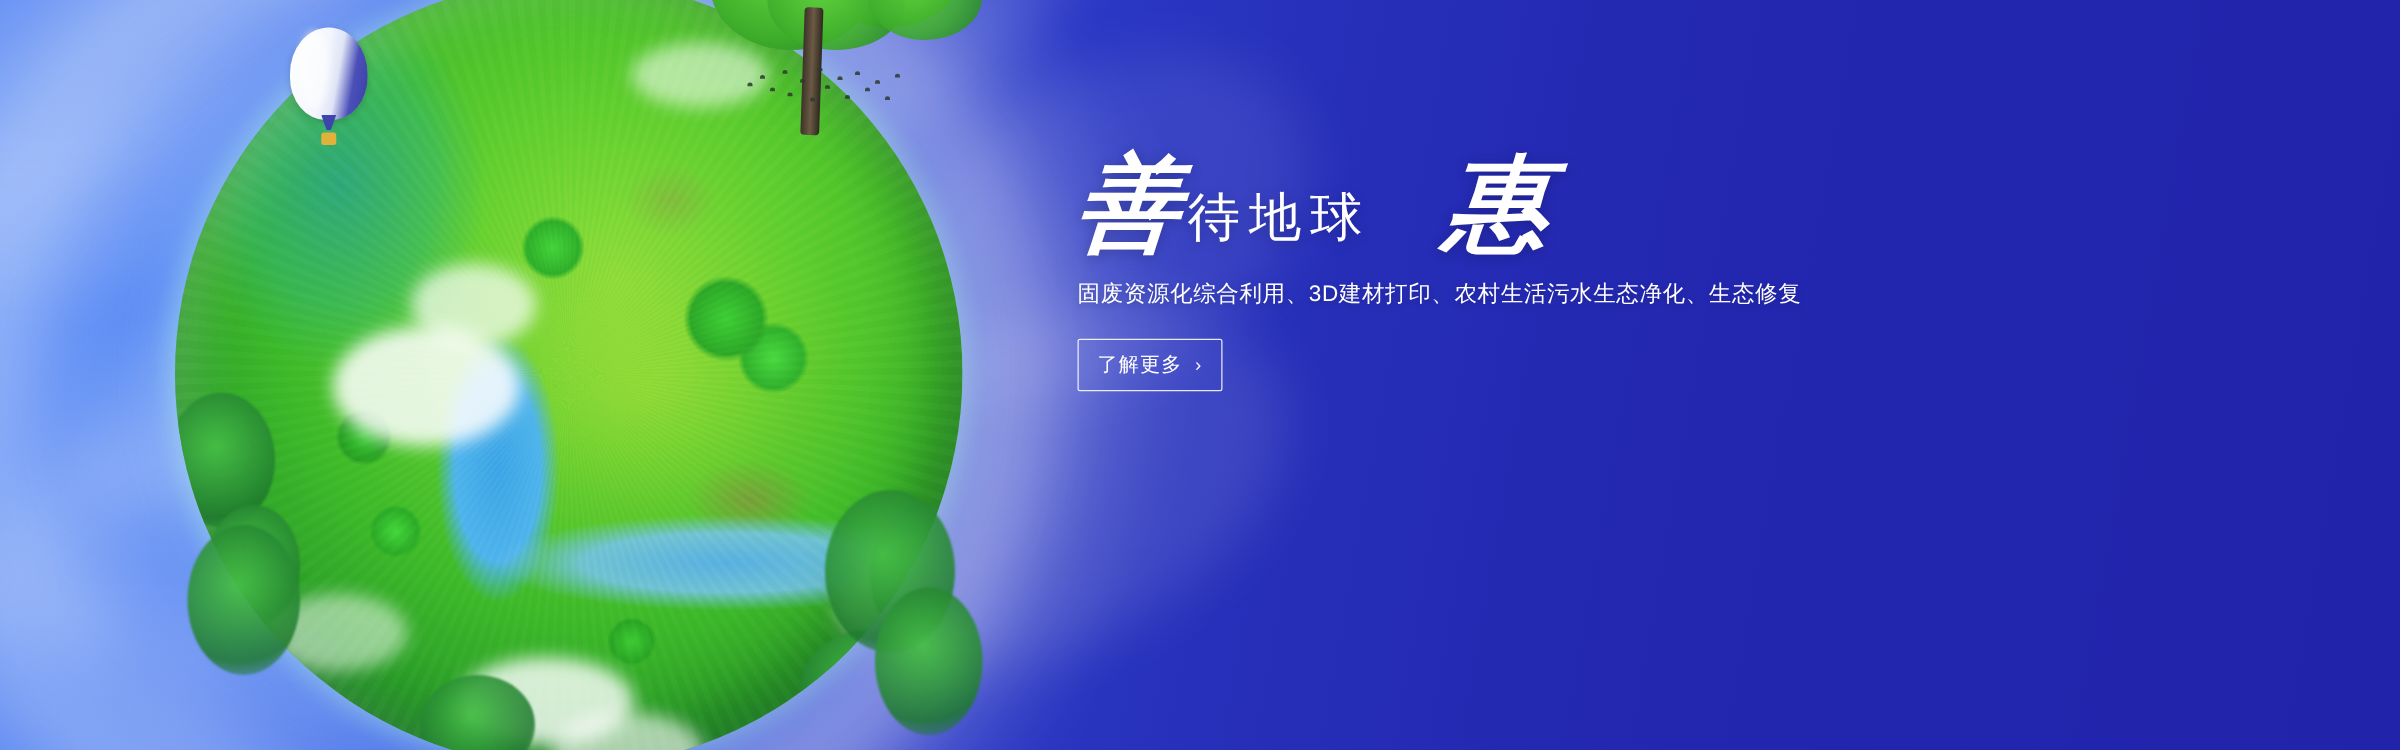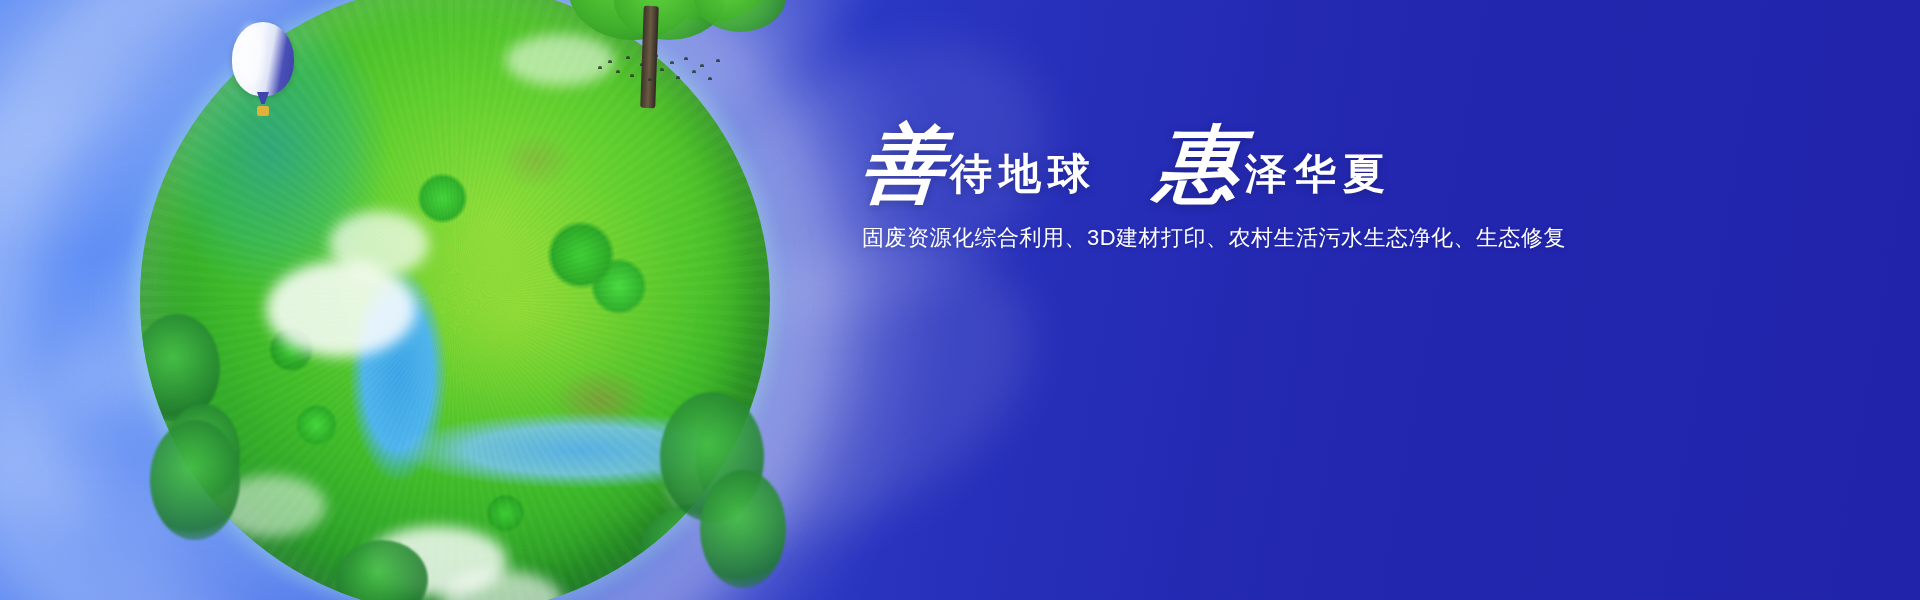--- a/index.html
+++ b/index.html
@@ -175,39 +175,39 @@
     text-shadow:0 2px 10px rgba(0,0,0,.22);
   }
   .hl-big{
     font-family:"DejaVu Serif","Liberation Serif",serif;
     font-size:82px; font-weight:700; font-style:italic;
     letter-spacing:0; transform:skewX(-4deg);
     line-height:.92;
   }
   .hl-small{
     font-family:"DejaVu Serif","Liberation Serif",serif;
-    font-size:42px; font-weight:700;
+    font-size:42px; font-weight:400;
     letter-spacing:7px;
     padding-bottom:6px; margin-left:6px;
   }
   .hl-gap{ display:inline-block; width:60px; }
 
   .subtitle{
     margin-top:24px;
     color:#ffffff;
     font-size:25px;
     letter-spacing:10px;
     white-space:nowrap;
     text-shadow:0 1px 6px rgba(0,0,0,.20);
   }
 
   .desc{
     margin-top:22px;
     color:#ffffff;
-    font-size:22px;
+    font-size:18px;
     letter-spacing:.5px;
     white-space:nowrap;
     text-shadow:0 1px 5px rgba(0,0,0,.20);
   }
 
   .cta{
     margin-top:24px;
     display:inline-flex; align-items:center; justify-content:center;
     gap:10px;
     width:116px; height:42px;
@@ -292,21 +292,24 @@
       <i style="left:120px;top:7px;"></i>
   </div>
 
   <div class="copy">
 
     <div class="headline">
       <span class="hl-big">善</span>
       <span class="hl-small">待地球</span>
       <span class="hl-gap"></span>
       <span class="hl-big">惠</span>
-      <span class="hl-small">泽华夏</span>
     </div>
 
 
     <div class="desc">固废资源化综合利用、3D建材打印、农村生活污水生态净化、生态修复</div>
 
+    <button class="cta">
+      <span>了解更多</span>
+      <span class="chev">›</span>
+    </button>
 
   </div>
 </div>
 
 </body></html>

